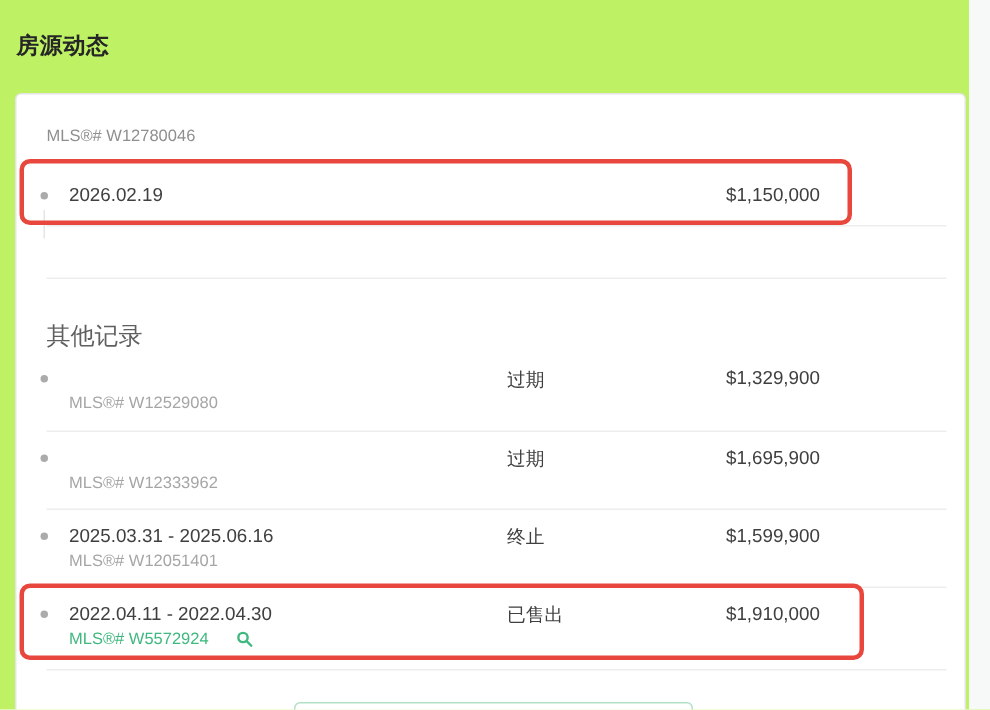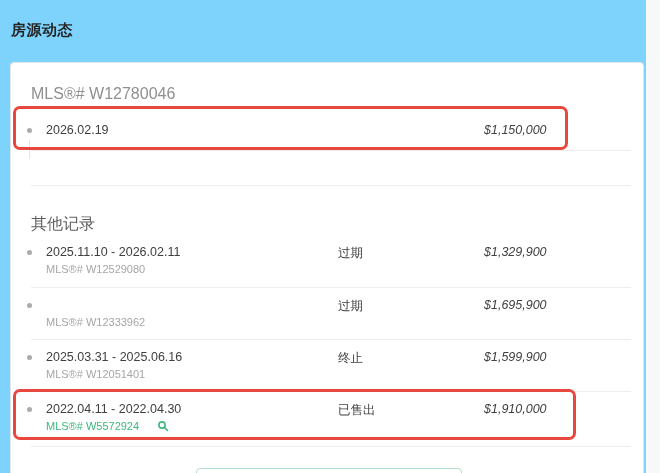--- a/index.html
+++ b/index.html
@@ -2,37 +2,37 @@
 <html style="--green: #3eb87e; --red: #e8473d;"><head>
 <meta charset="utf-8">
 <style>
   * { margin:0; padding:0; box-sizing:border-box; }
   html,body { width:660px; height:473px; }
   body {
     font-family:"Liberation Sans","DejaVu Sans",sans-serif;
     background:#ffffff;
     overflow:hidden;
   }
-  .page { position:relative; width:660px; height:473px; background:#7dd3fc; overflow:hidden; }
+  .page { position:relative; width:660px; height:473px; background:#bef264; overflow:hidden; }
 
   .right-strip { position:absolute; left:646px; top:0; width:14px; height:473px; background:#f7f8f8; }
 
   .page-title {
     position:absolute; left:11px; top:21px;
     font-size:15px; font-weight:700; color:#262626; letter-spacing:0.5px;
   }
 
   .card {
     position:absolute; left:10px; top:62px; width:634px; height:420px;
     background:#ffffff; border:1px solid #e4e4e4; border-radius:4px;
   }
 
   .mls-header {
     position:absolute; left:20px; top:22px;
-    font-size:16px; color:#8f8f8f;
+    font-size:11px; color:#8f8f8f;
   }
   .section-label {
     position:absolute; left:20px; top:151px;
     font-size:16px; color:#5f5f5f;
   }
 
   .row { position:absolute; left:0; width:100%; height:34px; }
   .r1 { top:60px; }
   .r2 { top:98px; }
   .r3 { top:182px; }
@@ -43,21 +43,21 @@
   .dot {
     position:absolute; left:16px; top:5px; width:5px; height:5px;
     border-radius:50%; background:#ababab;
   }
   .connector {
     position:absolute; left:18px; top:77px; width:1px; height:19px; background:#e5e5e5;
   }
   .c-date  { position:absolute; left:35px; top:0; font-size:12.5px; color:#404040; white-space:nowrap; }
   .c-sub   { position:absolute; left:35px; top:18px; font-size:11px; color:#a6a6a6; white-space:nowrap; }
   .c-status{ position:absolute; left:327px; top:0; font-size:12.5px; color:#404040; white-space:nowrap; }
-  .c-price { position:absolute; left:473px; top:0; font-size:12.5px; color:#404040; white-space:nowrap;font-style:italic; }
+  .c-price { position:absolute; left:473px; top:0; font-size:12.5px; color:#404040; white-space:nowrap; }
 
   .green { color:var(--green,#3eb87e); }
   .chg-arrow { font-size:11px; margin-left:5px; font-weight:700; }
   .chg-amt   { font-size:12px; margin-left:4px; }
 
   .mls-link {
     position:absolute; left:35px; top:18px; font-size:11px;
     color:var(--green,#3eb87e); text-decoration:none; white-space:nowrap;
     display:inline-flex; align-items:center; gap:18px; cursor:pointer;justify-content:space-between;
   }
@@ -101,21 +101,20 @@
     <span class="connector"></span>
 
 
     <div class="divider d1"></div>
     <div class="divider d2"></div>
 
     <div class="section-label">其他记录</div>
 
     <div class="row r3">
       <span class="dot"></span>
-      <span class="c-date">2025.11.10 - 2026.02.11</span>
       <span class="c-sub">MLS®# W12529080</span>
       <span class="c-status">过期</span>
       <span class="c-price">$1,329,900</span>
     </div>
     <div class="divider d3"></div>
 
     <div class="row r4">
       <span class="dot"></span>
       <span class="c-sub">MLS®# W12333962</span>
       <span class="c-status">过期</span>

